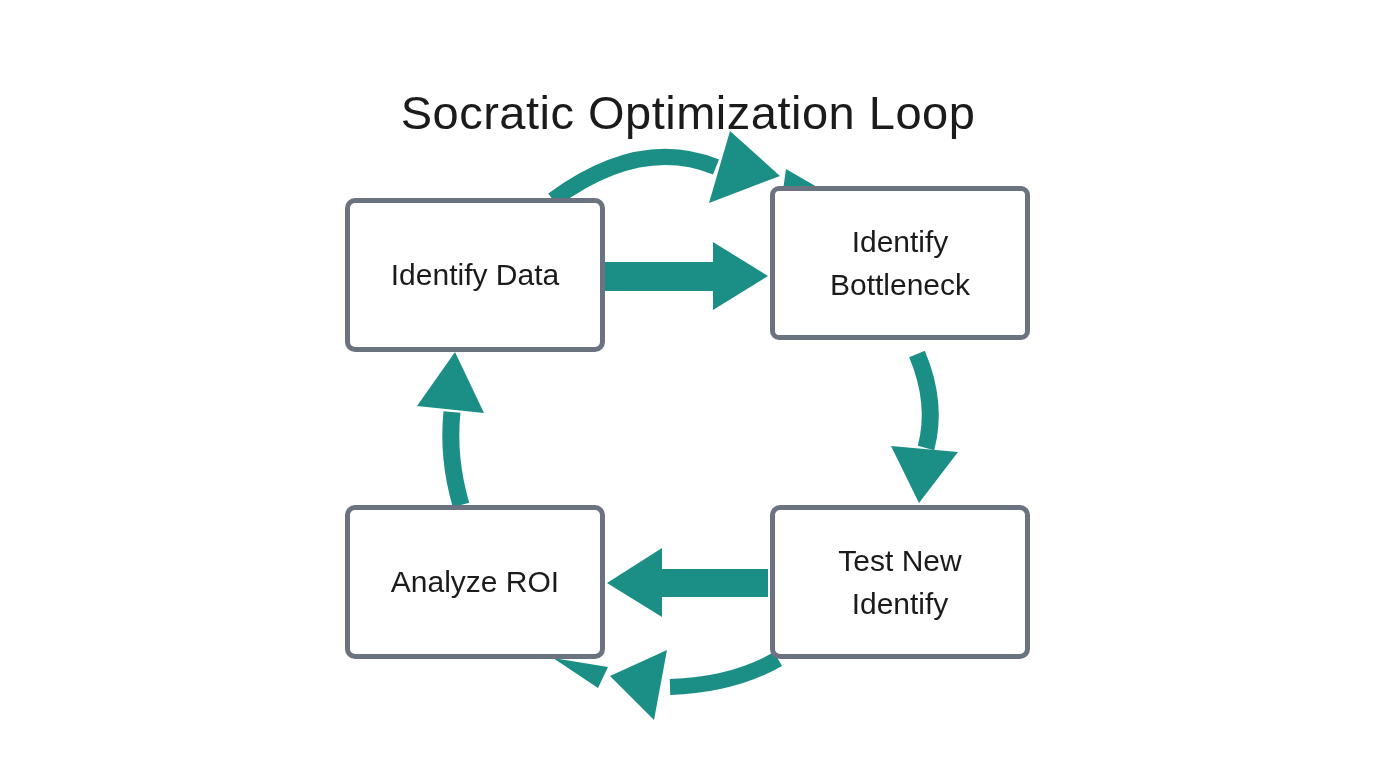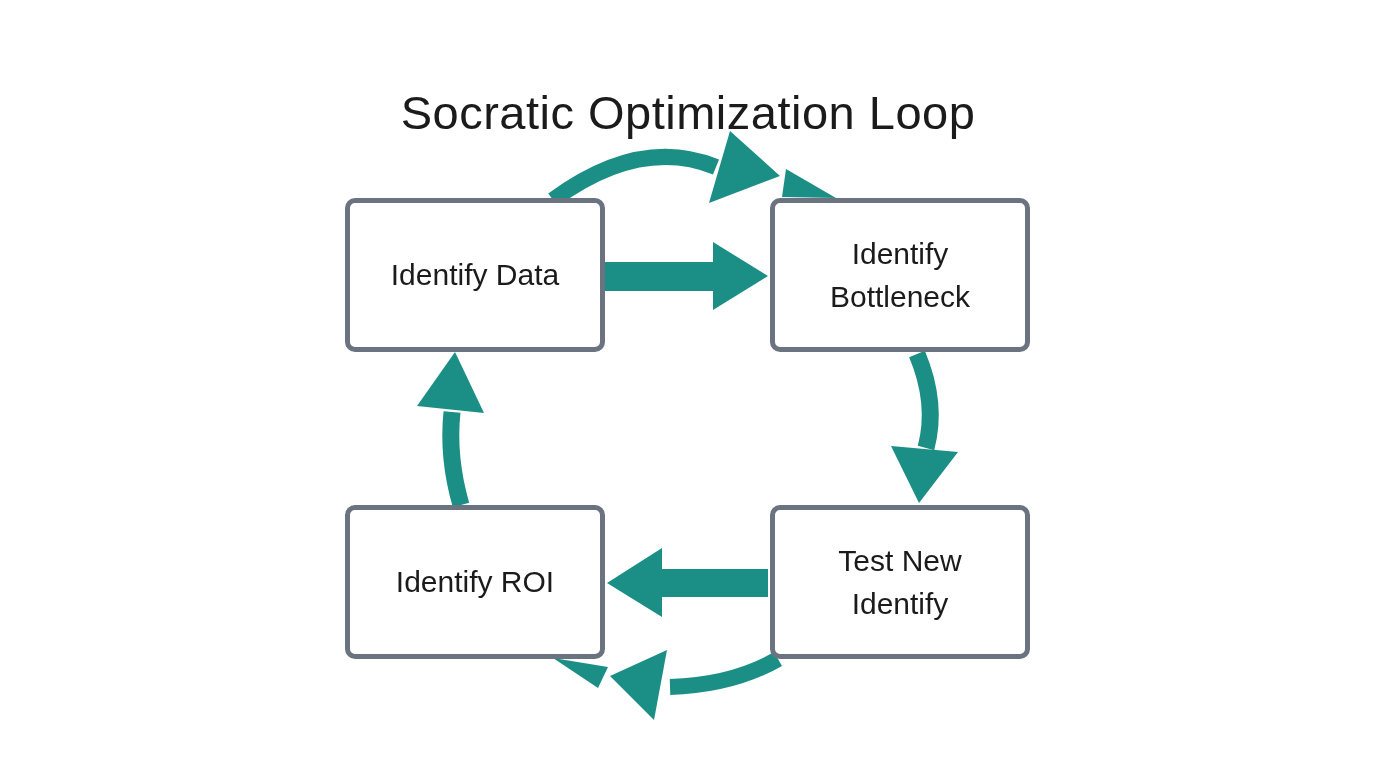--- a/index.html
+++ b/index.html
@@ -48,21 +48,21 @@
     text-align: center;
   }
   .node .label {
     font-size: 30px;
     font-weight: 400;
     color: #1b1b1b;
     line-height: 1.45;
     max-width: 215px;
   }
   .node-analyze   { left: 345px; top: 198px; }
-  .node-identify  { left: 770px; top: 198px; }
+  .node-identify  { left: 770px; top: 186px; border-radius: 9px; }
   .node-test      { left: 770px; top: 505px; }
   .node-measure   { left: 345px; top: 505px; }
   .arrow-shape { fill: #1b8f85; }
   .arrow-stroke { stroke: #1b8f85; fill: none; }
 </style>
 </head>
 <body>
 
 <div class="canvas">
 
@@ -109,16 +109,16 @@
 
   <div class="node node-identify">
     <span class="label">Identify Bottleneck</span>
   </div>
 
   <div class="node node-test">
     <span class="label">Test New Identify</span>
   </div>
 
   <div class="node node-measure">
-    <span class="label">Identify ROI</span>
+    <span class="label">Analyze ROI</span>
   </div>
 
 </div>
 
 </body></html>

